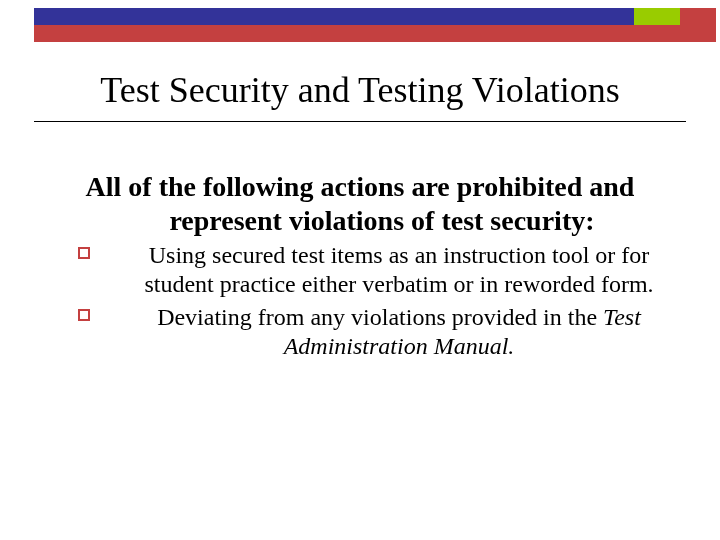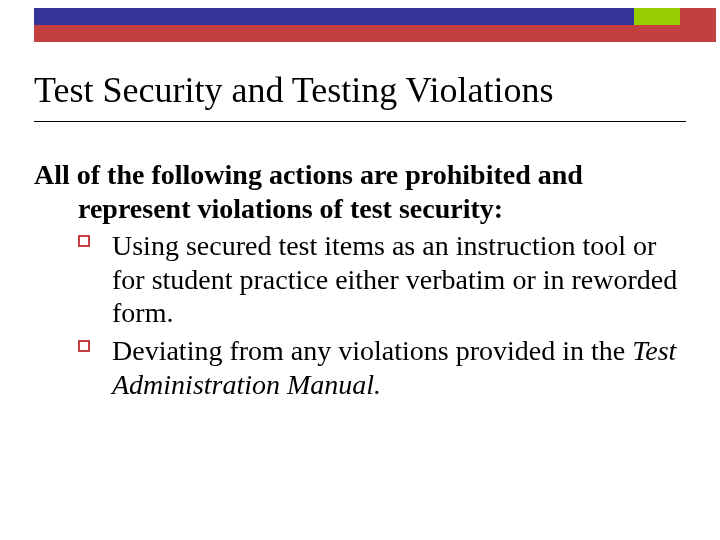--- a/index.html
+++ b/index.html
@@ -9,20 +9,21 @@
     height: 540px;
     background: #ffffff;
     font-family: "Times New Roman", Times, serif;
     color: #000;
   }
   .slide {
     position: relative;
     width: 720px;
     height: 540px;
     box-sizing: border-box;
+    text-align: center;
   }
   .top-band {
     position: absolute;
     top: 8px;
     left: 34px;
     right: 4px;
     height: 34px;
     display: flex;
     flex-direction: column;
   }
@@ -67,34 +68,34 @@
   .body-wrap {
     position: absolute;
     top: 158px;
     left: 34px;
     right: 34px;
   }
   .intro {
     font-size: 28px;
     line-height: 1.2;
     font-weight: bold;
-    margin: 0 0 4px 0;
+    margin: 12px 0 4px 0;
     padding-left: 0;
   }
   .intro-indent {
     padding-left: 44px;
     display: block;
   }
   ul.bullets {
     list-style: none;
     margin: 0;
     padding: 0;
   }
   ul.bullets li {
-    font-size: 28px;
+    font-size: 24px;
     line-height: 1.2;
     padding-left: 78px;
     position: relative;
     margin-bottom: 4px;
   }
   ul.bullets li .marker {
     position: absolute;
     left: 44px;
     top: 6px;
     width: 12px;

